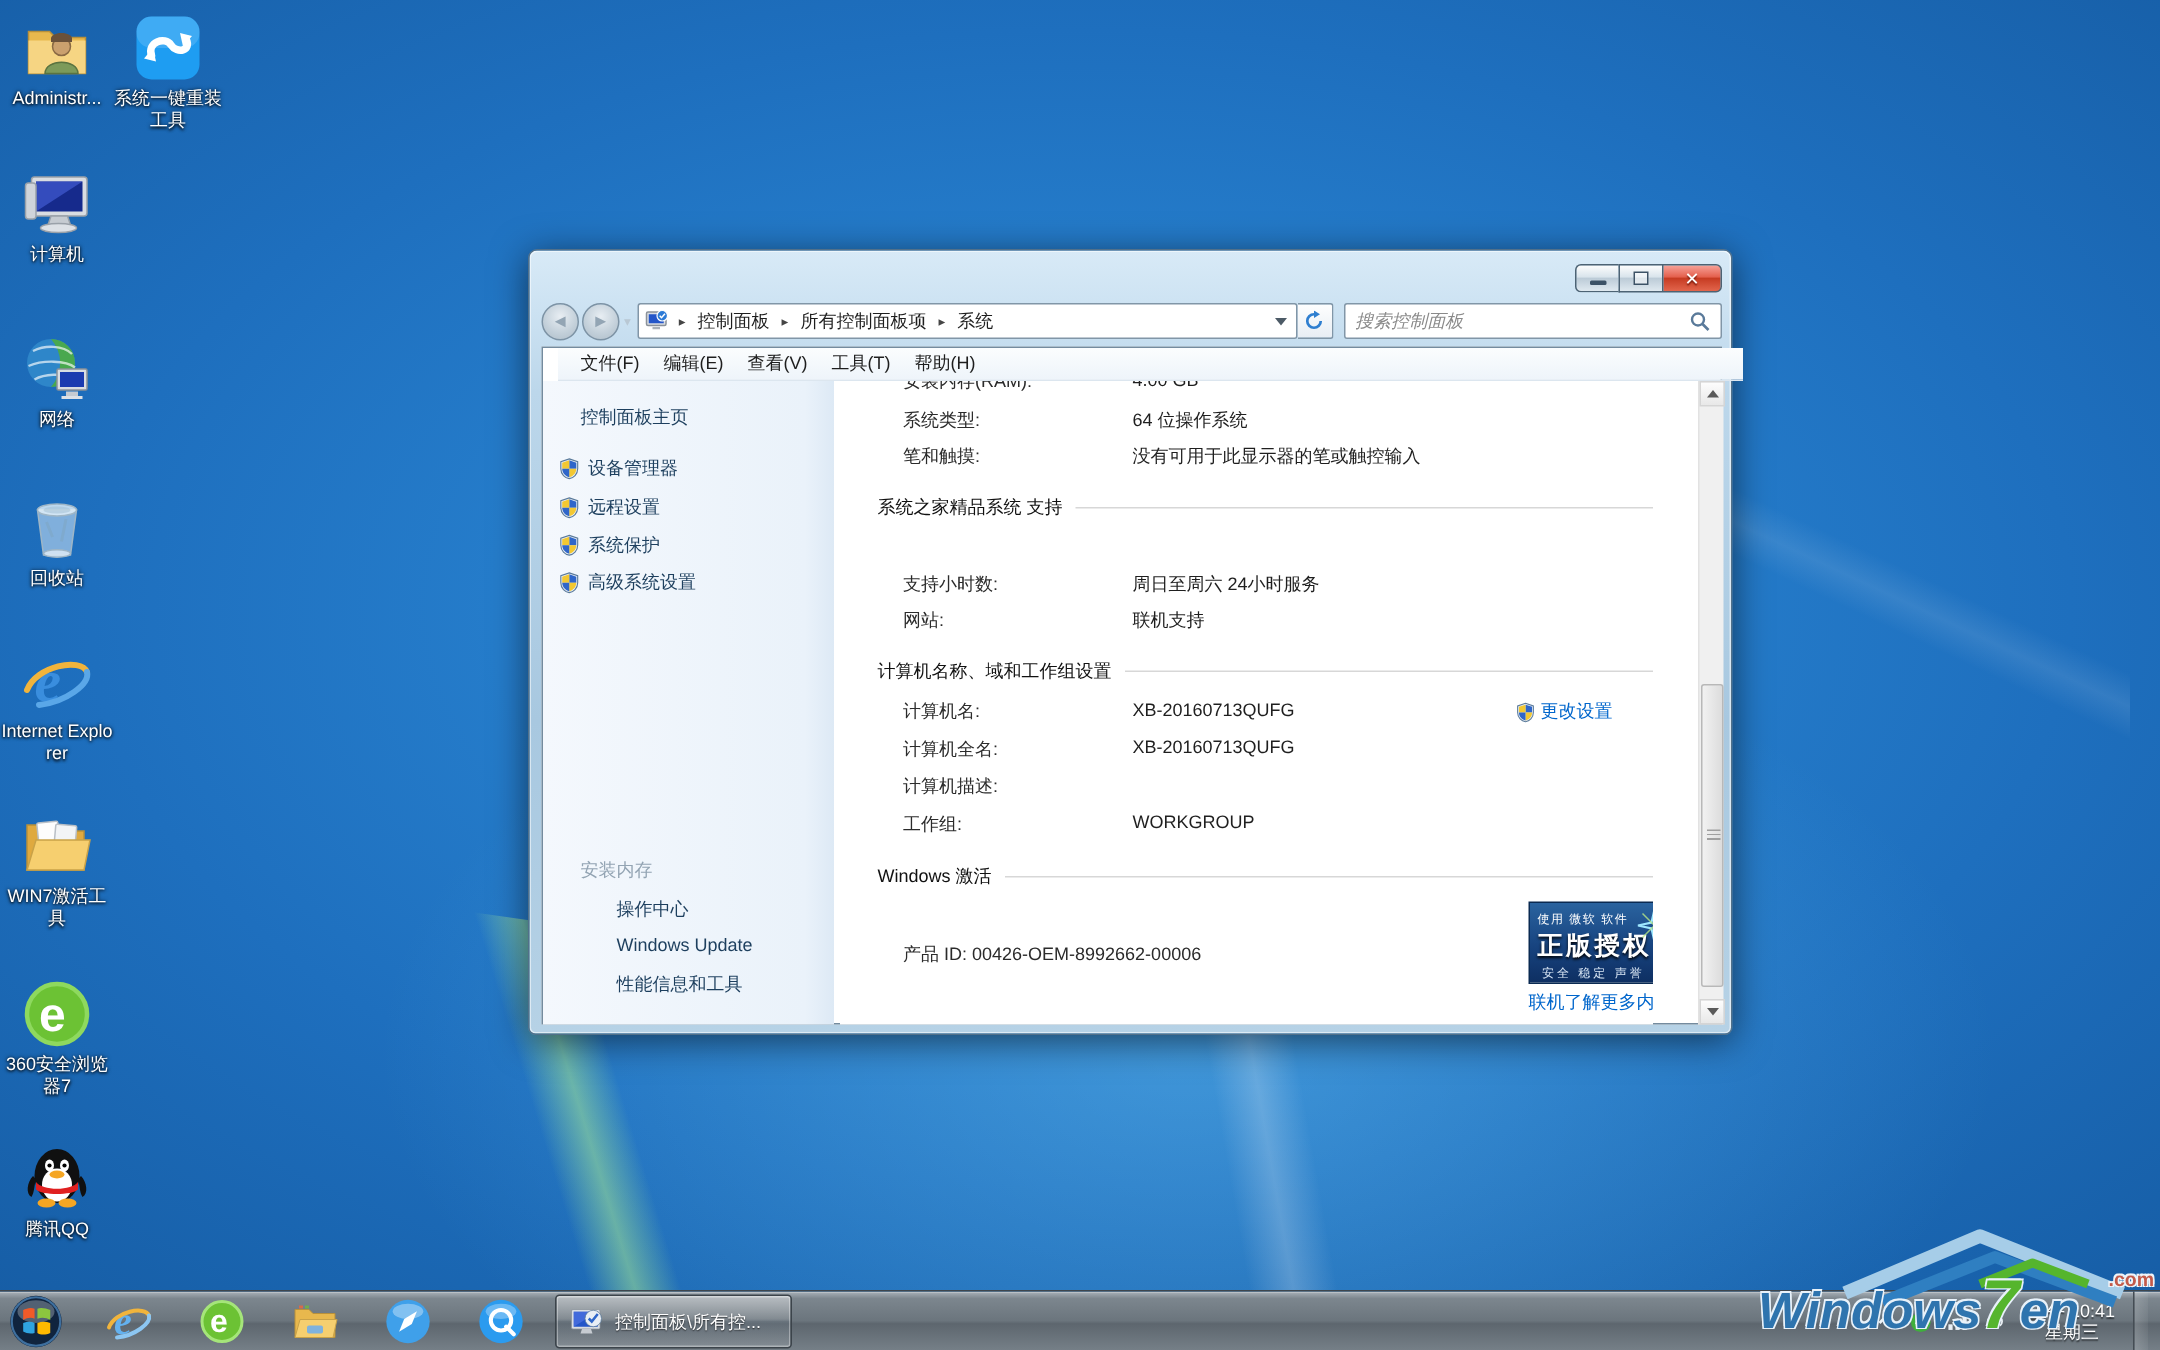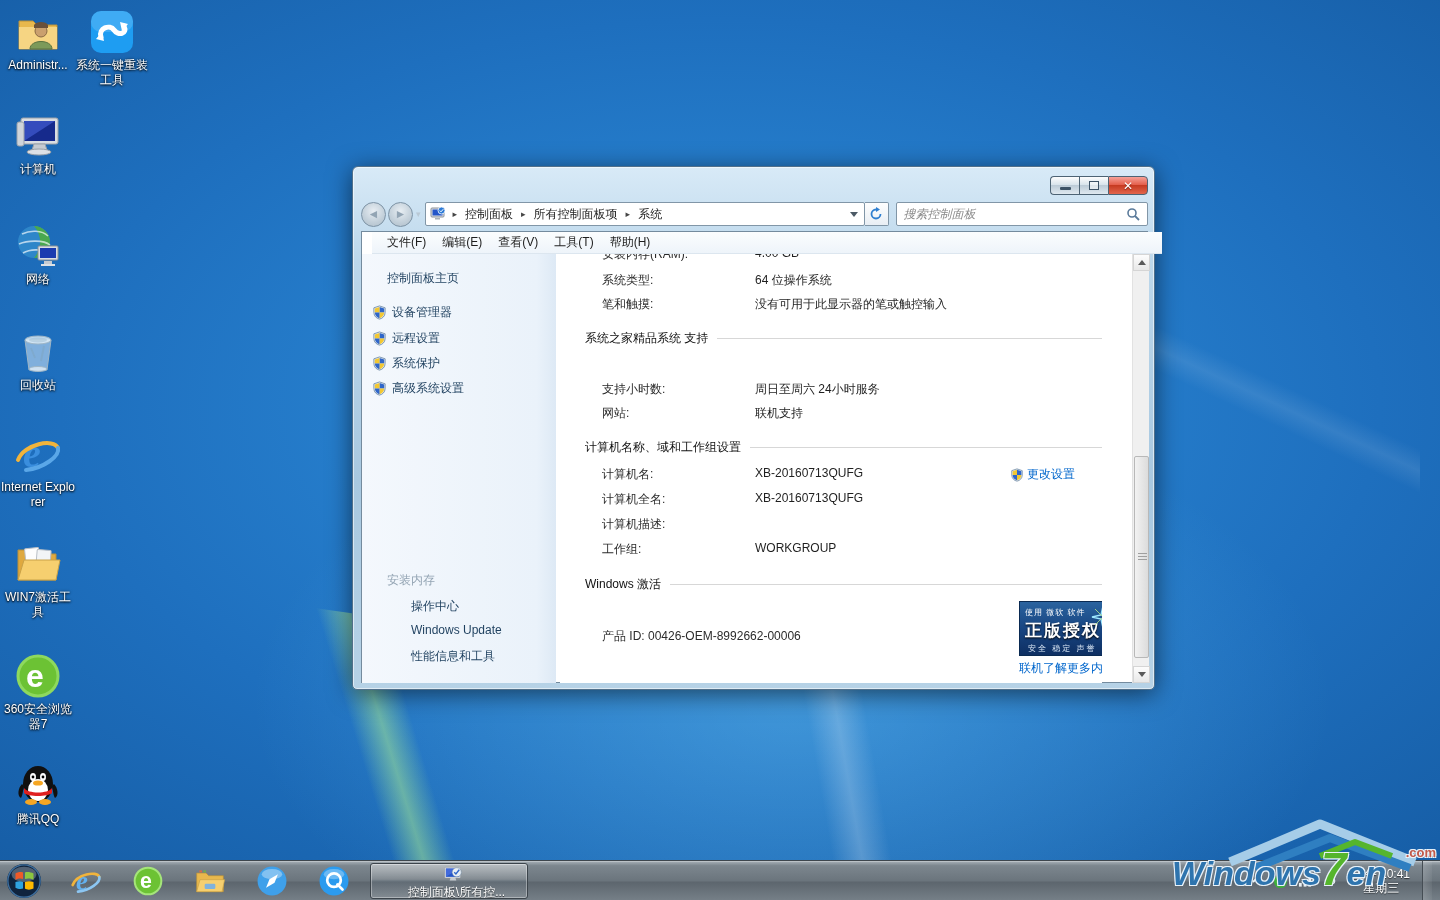--- a/index.html
+++ b/index.html
@@ -112,21 +112,21 @@
     background:repeating-linear-gradient(180deg,#9f9f9f 0 1px, rgba(0,0,0,0) 1px 3px); }
 
   
   .taskbar { position:absolute; left:0; top:860px; width:1440px; height:40px;
     background:linear-gradient(180deg,#aab3ba 0%,#7c868e 12%,#6b757d 50%,#5d666e 55%,#757f87 100%);
     border-top:1px solid #3e464d; box-shadow:0 1px 0 rgba(255,255,255,.25) inset; }
   .tb-ico { position:absolute; top:2px; width:40px; height:36px; display:flex; align-items:center; justify-content:center; border-radius:3px; }
   .taskbtn { position:absolute; left:370px; top:2px; width:158px; height:36px; border-radius:3px;
     border:1px solid #3c444b; background:linear-gradient(180deg,rgba(255,255,255,.45),rgba(255,255,255,.15) 45%,rgba(110,125,138,.25) 50%,rgba(255,255,255,.12));
     display:flex; align-items:center; padding-left:8px;
-    box-shadow:0 0 0 1px rgba(255,255,255,.35) inset;flex-direction:column; }
+    box-shadow:0 0 0 1px rgba(255,255,255,.35) inset; }
   .taskbtn .tl { color:#fff; font-size:12px; margin-left:7px; text-shadow:0 1px 1px rgba(0,0,0,.7);
     white-space:nowrap; overflow:hidden; max-width:110px; }
   .tray { position:absolute; right:8px; top:0; height:40px; display:flex; align-items:center; color:#fff; }
   .tray .ti { margin:0 5px; display:flex; align-items:center; }
   .clock { text-align:center; font-size:12px; color:#fff; text-shadow:0 1px 1px rgba(0,0,0,.6); line-height:14px; margin:0 12px 0 10px; }
   .showdesk { width:10px; height:40px; border-left:1px solid #454d54; background:linear-gradient(90deg,rgba(255,255,255,.18),rgba(255,255,255,.05)); }
 
   
   .wm { position:absolute; right:2px; bottom:0px; width:268px; height:84px; pointer-events:none; z-index:10;text-decoration:underline; }
   .wm .wtxt { position:absolute; left:2px; bottom:4px; font-weight:bold; font-style:italic; white-space:nowrap; }

